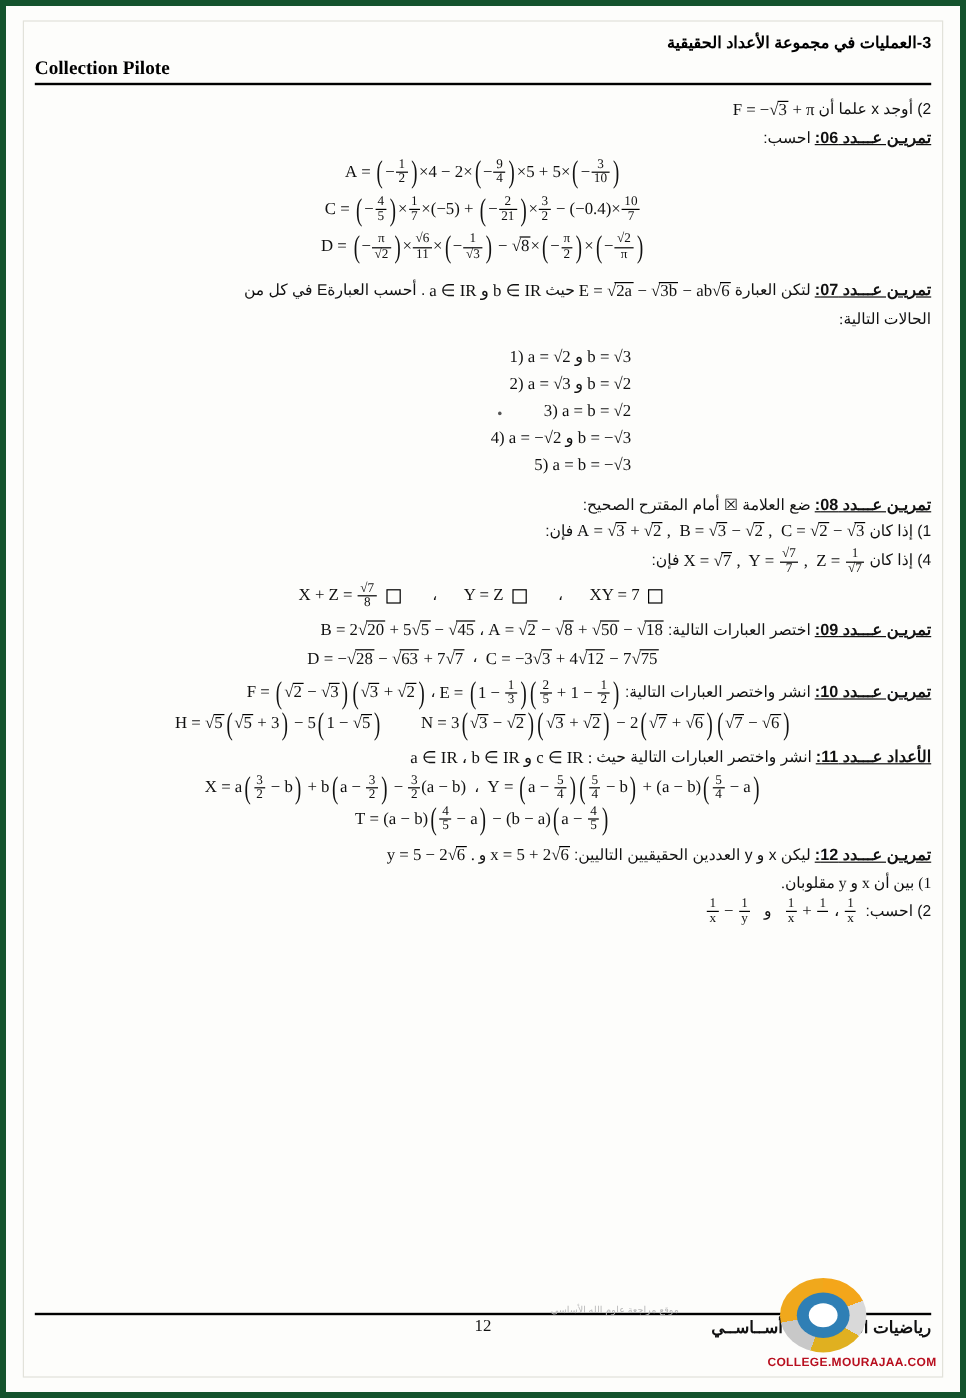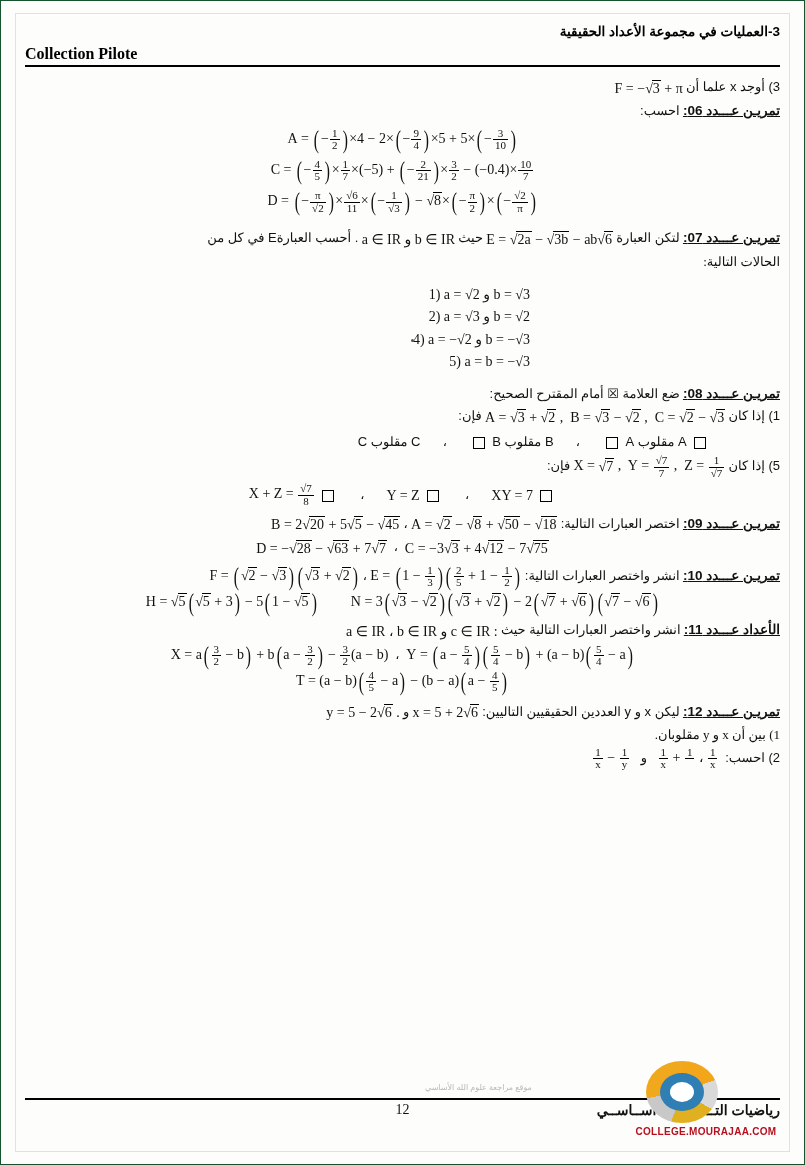--- a/index.html
+++ b/index.html
@@ -6,21 +6,21 @@
   body{
     width:805px;height:1165px;
     background:#fdfdfb;
     font-family:"Liberation Serif", serif;
     color:#111;
     position:relative;
     overflow:hidden;
   }
   .page{
     position:absolute;inset:0;
-    border:1px solid #14532d;
+    border:5px solid #14532d;
     box-sizing:border-box;
     background:#fdfdfb;
   }
   .inner-frame{
     position:absolute;
     left:14px;top:12px;right:14px;bottom:12px;
     border:1px solid #e2e2da;
     box-sizing:border-box;
   }
   .content{
@@ -169,21 +169,21 @@
     width:170px;
     text-align:center;
     color:#b80f1f;
     font-family:"Liberation Sans", sans-serif;
     font-weight:bold;
     font-size:10px;
     letter-spacing:.3px;
   }
   .faint{
     position:absolute;
-    left:424px;top:1082px;
+    left:454px;top:1082px;
     font-family:"Liberation Sans", sans-serif;
     font-size:8px;
     color:#b9b9b9;
     direction:rtl;
   }
   .tinydot{
     position:absolute;left:386px;top:316px;width:3px;height:3px;background:#555;border-radius:50%;
   }
 </style>
 </head>
@@ -196,21 +196,21 @@
 
     <div class="header">
       <div class="chapter-title">3-العمليات في مجموعة الأعداد الحقيقية</div>
       <div class="collection">Collection Pilote</div>
       <div class="header-rule"></div>
     </div>
 
     <div class="body">
 
       <div class="line">
-        <span class="ar">3) أوجد  x  علما أن</span>
+        <span class="ar">2) أوجد  x  علما أن</span>
         <span class="math">
           F&nbsp;=&nbsp;−<span class="rad">√<span class="bar">3</span></span>&nbsp;+&nbsp;π
         </span>
       </div>
 
       <div class="line">
         <span class="ex-label">تمريـن عـــدد 06:</span>
         <span class="ar">احسب:</span>
       </div>
       <div class="row-eq center">
@@ -236,49 +236,40 @@
           E&nbsp;=&nbsp;<span class="rad">√<span class="bar">2a</span></span>&nbsp;−&nbsp;<span class="rad">√<span class="bar">3b</span></span>&nbsp;−&nbsp;ab<span class="rad">√<span class="bar">6</span></span>
         </span>
         <span class="ar">حيث</span>
         <span class="math">a ∈ IR  و  b ∈ IR</span>
         <span class="ar">. أحسب العبارةE في كل من</span>
       </div>
       <div class="line">الحالات التالية:</div>
       <div class="items">
         <div class="item" style="padding-right:250px"><span class="math">1)  a = √2  و  b = √3</span></div>
         <div class="item" style="padding-right:250px"><span class="math">2)  a = √3  و  b = √2</span></div>
+        <div class="item" style="padding-right:250px"><span class="math">3)  a = b = √2</span></div>
         <div class="item" style="padding-right:250px"><span class="math">4)  a = −√2  و  b = −√3</span></div>
         <div class="item" style="padding-right:250px"><span class="math">5)  a = b = −√3</span></div>
       </div>
 
       <div class="line" style="margin-top:4px">
         <span class="ex-label">تمريـن عـــدد 08:</span>
         <span class="ar">ضع العلامة ☒ أمام المقترح الصحيح:</span>
       </div>
       <div class="line">
         <span class="ar">1) إذا كان</span>
         <span class="math">
           A&nbsp;=&nbsp;<span class="rad">√<span class="bar">3</span></span>&nbsp;+&nbsp;<span class="rad">√<span class="bar">2</span></span>&nbsp;,&nbsp;
           B&nbsp;=&nbsp;<span class="rad">√<span class="bar">3</span></span>&nbsp;−&nbsp;<span class="rad">√<span class="bar">2</span></span>&nbsp;,&nbsp;
           C&nbsp;=&nbsp;<span class="rad">√<span class="bar">2</span></span>&nbsp;−&nbsp;<span class="rad">√<span class="bar">3</span></span>
         </span>
         <span class="ar">فإن:</span>
       </div>
-      <div class="opts" style="padding-right:70px">
-        <span class="checkbox"></span>
-        <span class="ar">A مقلوب B</span>
-        <span class="opt-sep">،</span>
-        <span class="checkbox"></span>
-        <span class="ar">A مقلوب C</span>
-        <span class="opt-sep">،</span>
-        <span class="checkbox"></span>
-        <span class="ar">B مقلوب C</span>
-      </div>
-      <div class="line">
-        <span class="ar">5) إذا كان</span>
+      <div class="line">
+        <span class="ar">4) إذا كان</span>
         <span class="math">
           X&nbsp;=&nbsp;<span class="rad">√<span class="bar">7</span></span>&nbsp;,&nbsp;
           Y&nbsp;=&nbsp;<span class="frac"><span class="num">√7</span><span class="den">7</span></span>&nbsp;,&nbsp;
           Z&nbsp;=&nbsp;<span class="frac"><span class="num">1</span><span class="den">√7</span></span>
         </span>
         <span class="ar">فإن:</span>
       </div>
       <div class="opts center">
         <span class="checkbox"></span>
         <span class="math">XY = 7</span>

